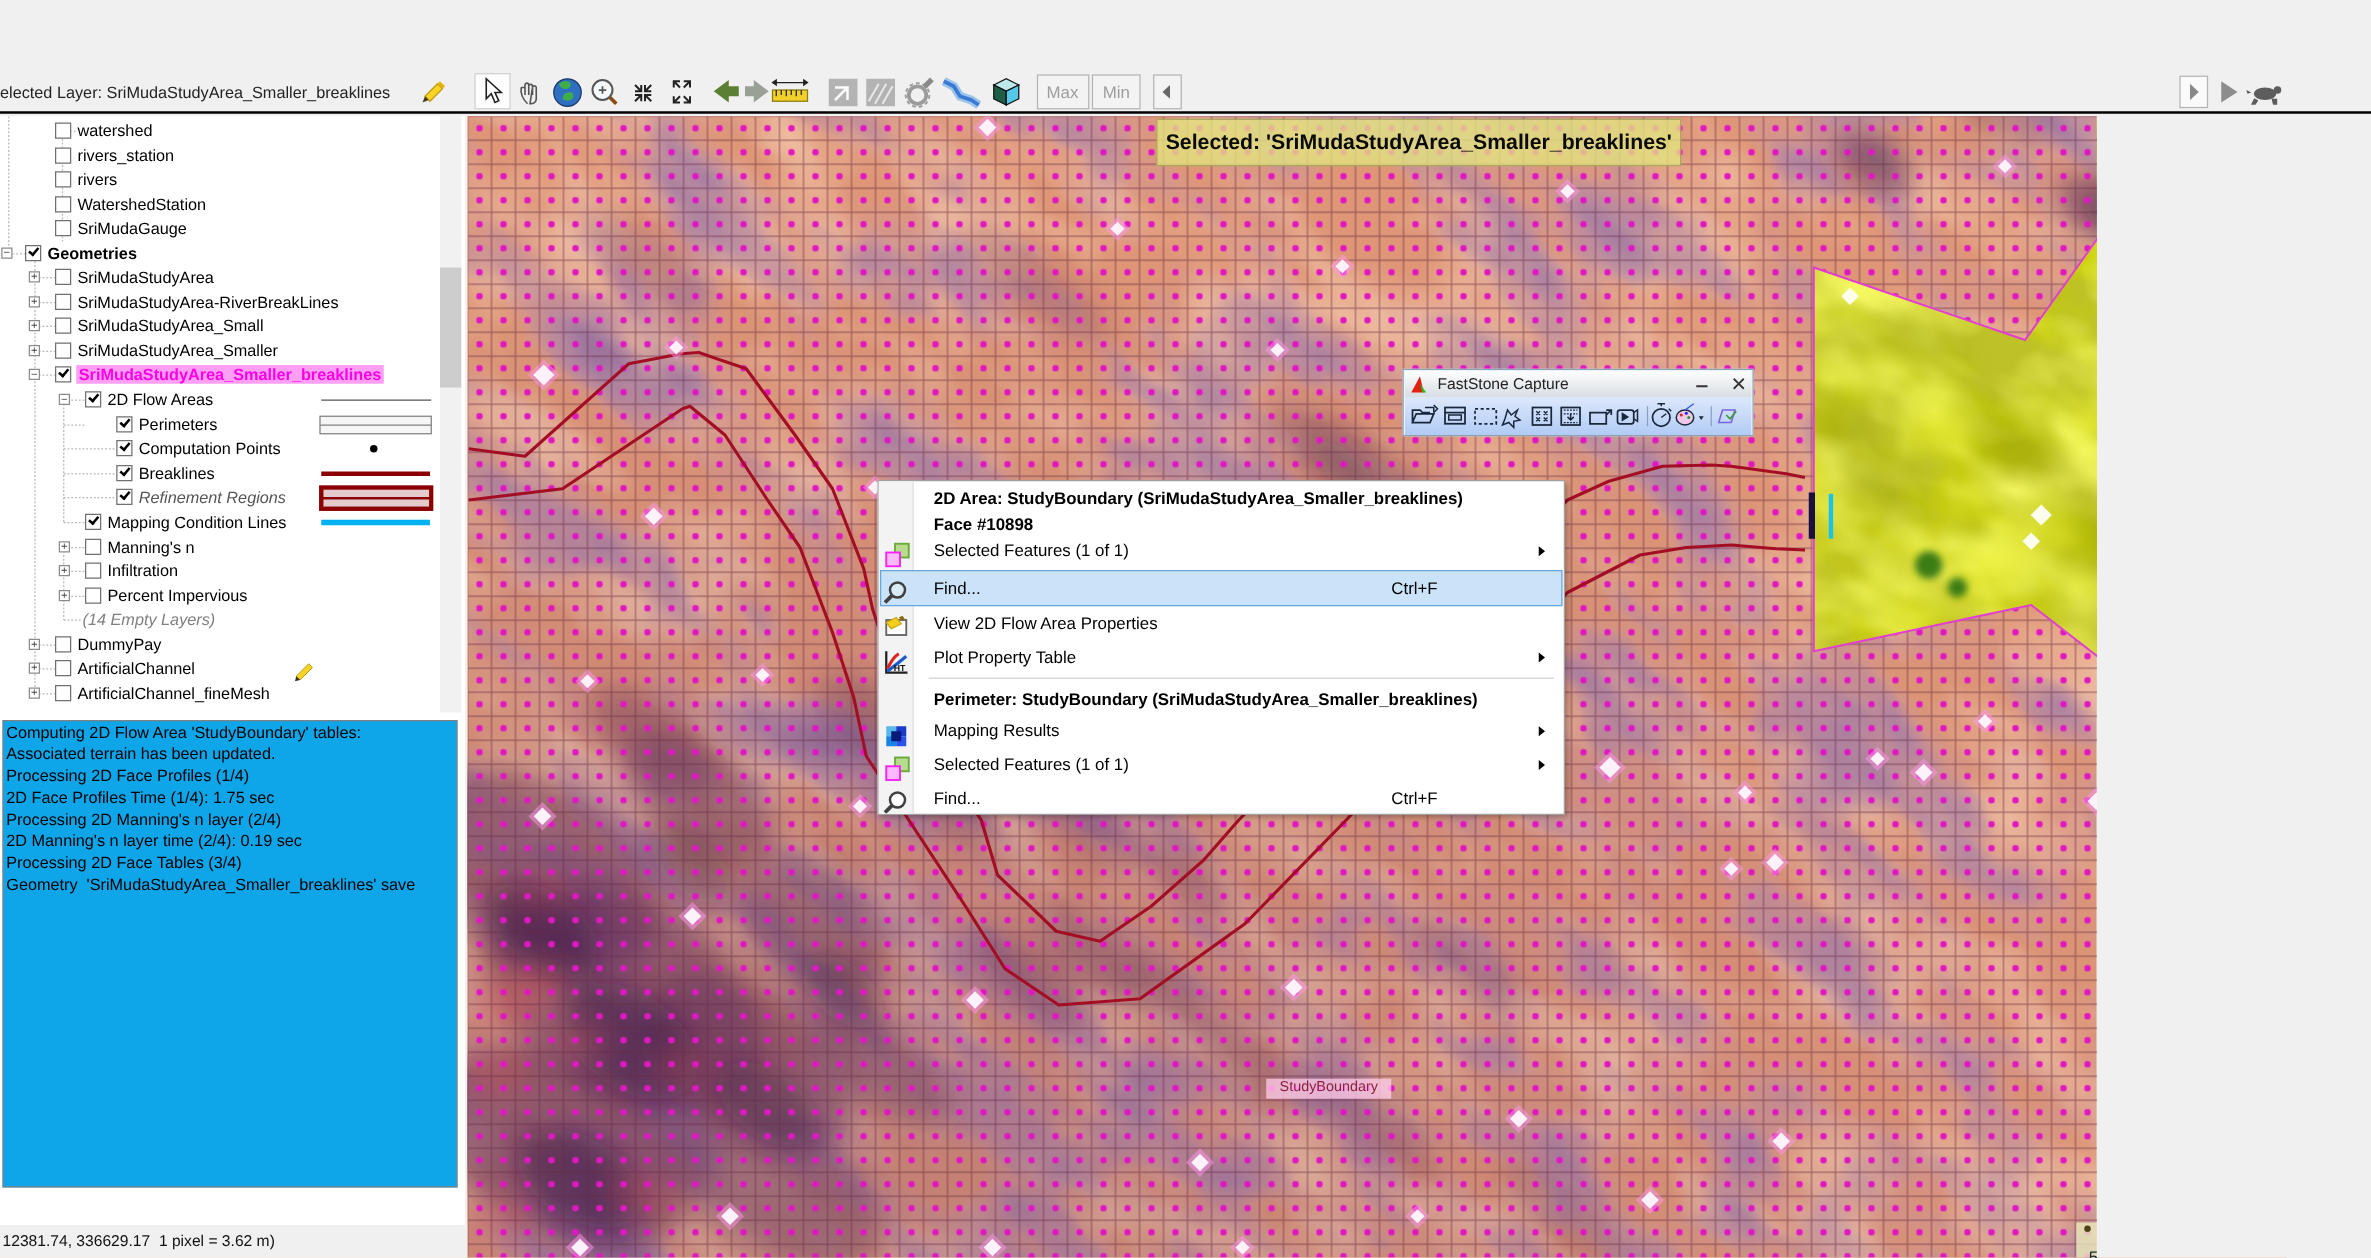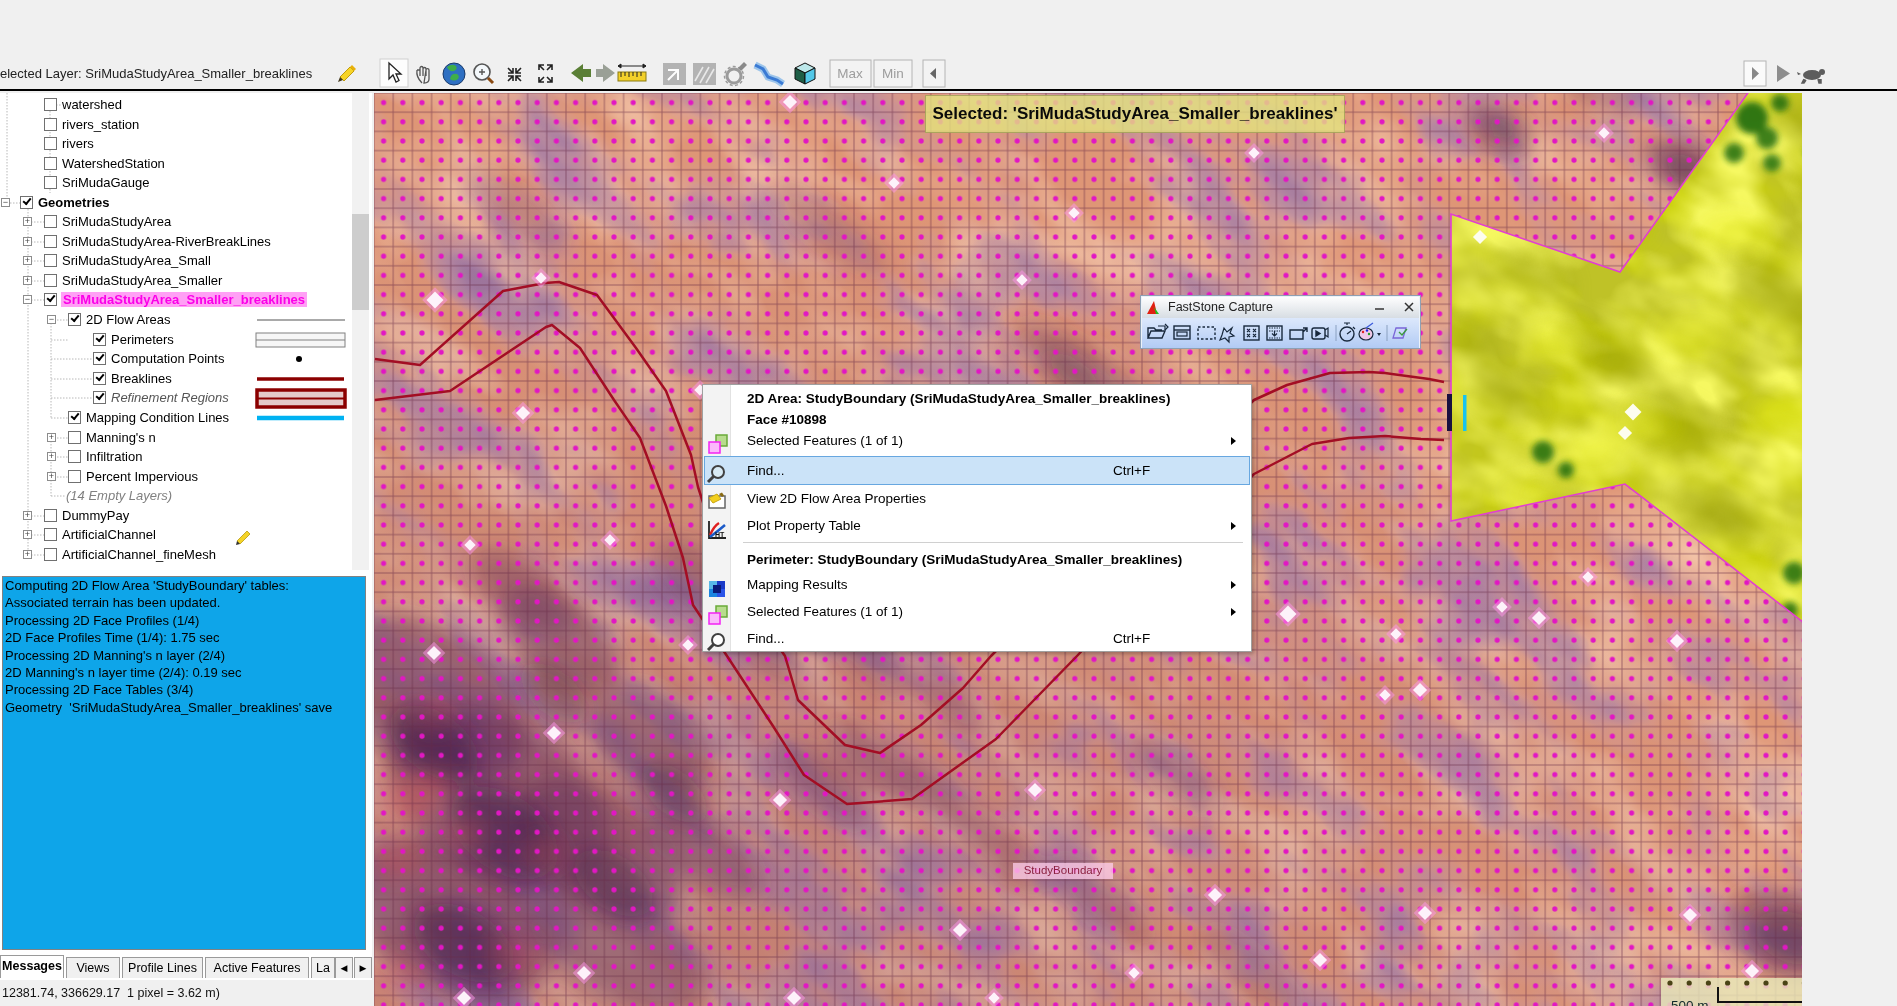--- a/index.html
+++ b/index.html
@@ -19,26 +19,26 @@
 .cb.chk:before { content:""; position:absolute; left:2px; top:1px; width:6px; height:3px; border-left:2px solid #000; border-bottom:2px solid #000; transform:rotate(-50deg); }
 .exp { position:absolute; top:5px; width:9px; height:9px; background:#fff; border:1px solid #8c8c8c; font-size:9px; line-height:7px; text-align:center; color:#444; }
 #treescroll { position:absolute; left:352px; top:0; width:17px; height:477px; background:#f1f1f1; }
 #treescroll .thumb { position:absolute; left:0px; top:121px; width:17px; height:96px; background:#cdcdcd; }
 #msgbox { position:absolute; left:2px; top:483px; width:364px; height:374px; background:#0ea5e9; border:1px solid #828282; font-size:13px; color:#000; }
 #msgbox div { padding-left:2px; line-height:17.4px; white-space:nowrap; }
 #tabs { position:absolute; left:0; top:862px; width:372px; height:24px; }
 .tab { position:absolute; top:2px; height:21px; background:#f0f0f0; border:1px solid #9a9a9a; border-bottom:none; font-size:12.5px; color:#000; text-align:center; padding-top:3px; }
 .tab.active { background:#fff; font-weight:bold; top:0; height:23px; }
 #statusbar { position:absolute; left:0; top:887px; width:372px; height:26px; background:#f0f0f0; font-size:12.5px; color:#111; }
-#map { position:absolute; left:374px; top:93px; width:1428px; height:913px; overflow:hidden; background:#dc9572; }
+#map { position:absolute; left:374px; top:93px; width:1303px; height:913px; overflow:hidden; background:#dc9572; }
 #tooltip { position:absolute; left:551px; top:2px; width:420px; height:38px; background:rgba(228,230,128,0.78); border:1px solid rgba(120,120,60,0.5); font-size:17px; font-weight:bold; color:#0a0a0a; text-align:center; line-height:36px; }
 #sblabel { position:absolute; left:639px; top:770px; width:100px; height:16px; background:rgba(255,205,235,0.75); color:#8b2040; font-size:11.5px; text-align:center; line-height:15px; }
 #scalebar { position:absolute; left:1287px; top:885px; width:236px; height:28px; background:rgba(233,234,186,0.8); }
 #scalebar .txt { position:absolute; left:10px; top:9px; font-size:13.5px; color:#10282a;margin-top:11px; }
-#faststone { position:absolute; left:748px; top:202px; width:281px; height:54px; background:#ecf2f8; border:1px solid #8ea0b4;margin-left:18px; }
+#faststone { position:absolute; left:748px; top:202px; width:281px; height:54px; background:#ecf2f8; border:1px solid #8ea0b4; }
 #ctxmenu { position:absolute; left:328px; top:291px; width:550px; height:268px; background:#fff; border:1px solid #a0a0a0; box-shadow:2px 2px 4px rgba(0,0,0,0.25); }
 #ctxmenu .istrip { position:absolute; left:0; top:0; width:28px; height:266px; background:#f3f3f3; border-right:1px solid #e2e2e2; }
 .mi { position:absolute; left:44px; font-size:13.5px; color:#000; white-space:nowrap; }
 .mi.b { font-weight:bold; }
 .marr { position:absolute; left:528px; width:0; height:0; border-left:5px solid #000; border-top:4px solid transparent; border-bottom:4px solid transparent; }
 .mkey { position:absolute; left:410px; font-size:13.5px; color:#000; }
 </style>
 </head>
 <body>
 <div id="app">
@@ -260,29 +260,20 @@
       </div>
     <div id="msgbox">
       <div>Computing 2D Flow Area 'StudyBoundary' tables:</div>
       <div>Associated terrain has been updated.</div>
       <div>Processing 2D Face Profiles (1/4)</div>
       <div>2D Face Profiles Time (1/4): 1.75 sec</div>
       <div>Processing 2D Manning's n layer (2/4)</div>
       <div>2D Manning's n layer time (2/4): 0.19 sec</div>
       <div>Processing 2D Face Tables (3/4)</div>
       <div>Geometry&nbsp; 'SriMudaStudyArea_Smaller_breaklines' save</div>
-    </div>
-    <div id="tabs">
-      <div class="tab active" style="left:0px; width:64px">Messages</div>
-      <div class="tab" style="left:66px; width:54px">Views</div>
-      <div class="tab" style="left:122px; width:81px">Profile Lines</div>
-      <div class="tab" style="left:205px; width:104px">Active Features</div>
-      <div class="tab" style="left:311px; width:24px">La</div>
-      <div class="tab" style="left:335px; width:18px; font-size:9px; padding-top:5px">◀</div>
-      <div class="tab" style="left:354px; width:18px; font-size:9px; padding-top:5px">▶</div>
     </div>
     <div id="statusbar">
         <span style="position:absolute;left:2px;top:6px">12381.74, 336629.17&nbsp; 1 pixel = 3.62 m)</span>
       </div>
   </div>
   <div id="map">
     <svg id="mapsvg" width="1523" height="913" viewBox="0 0 1523 913">
 <defs>
 <filter id="n1" x="-10%" y="-10%" width="120%" height="120%">
             <feTurbulence type="fractalNoise" baseFrequency="0.011 0.011" numOctaves="3" seed="11"></feTurbulence>

